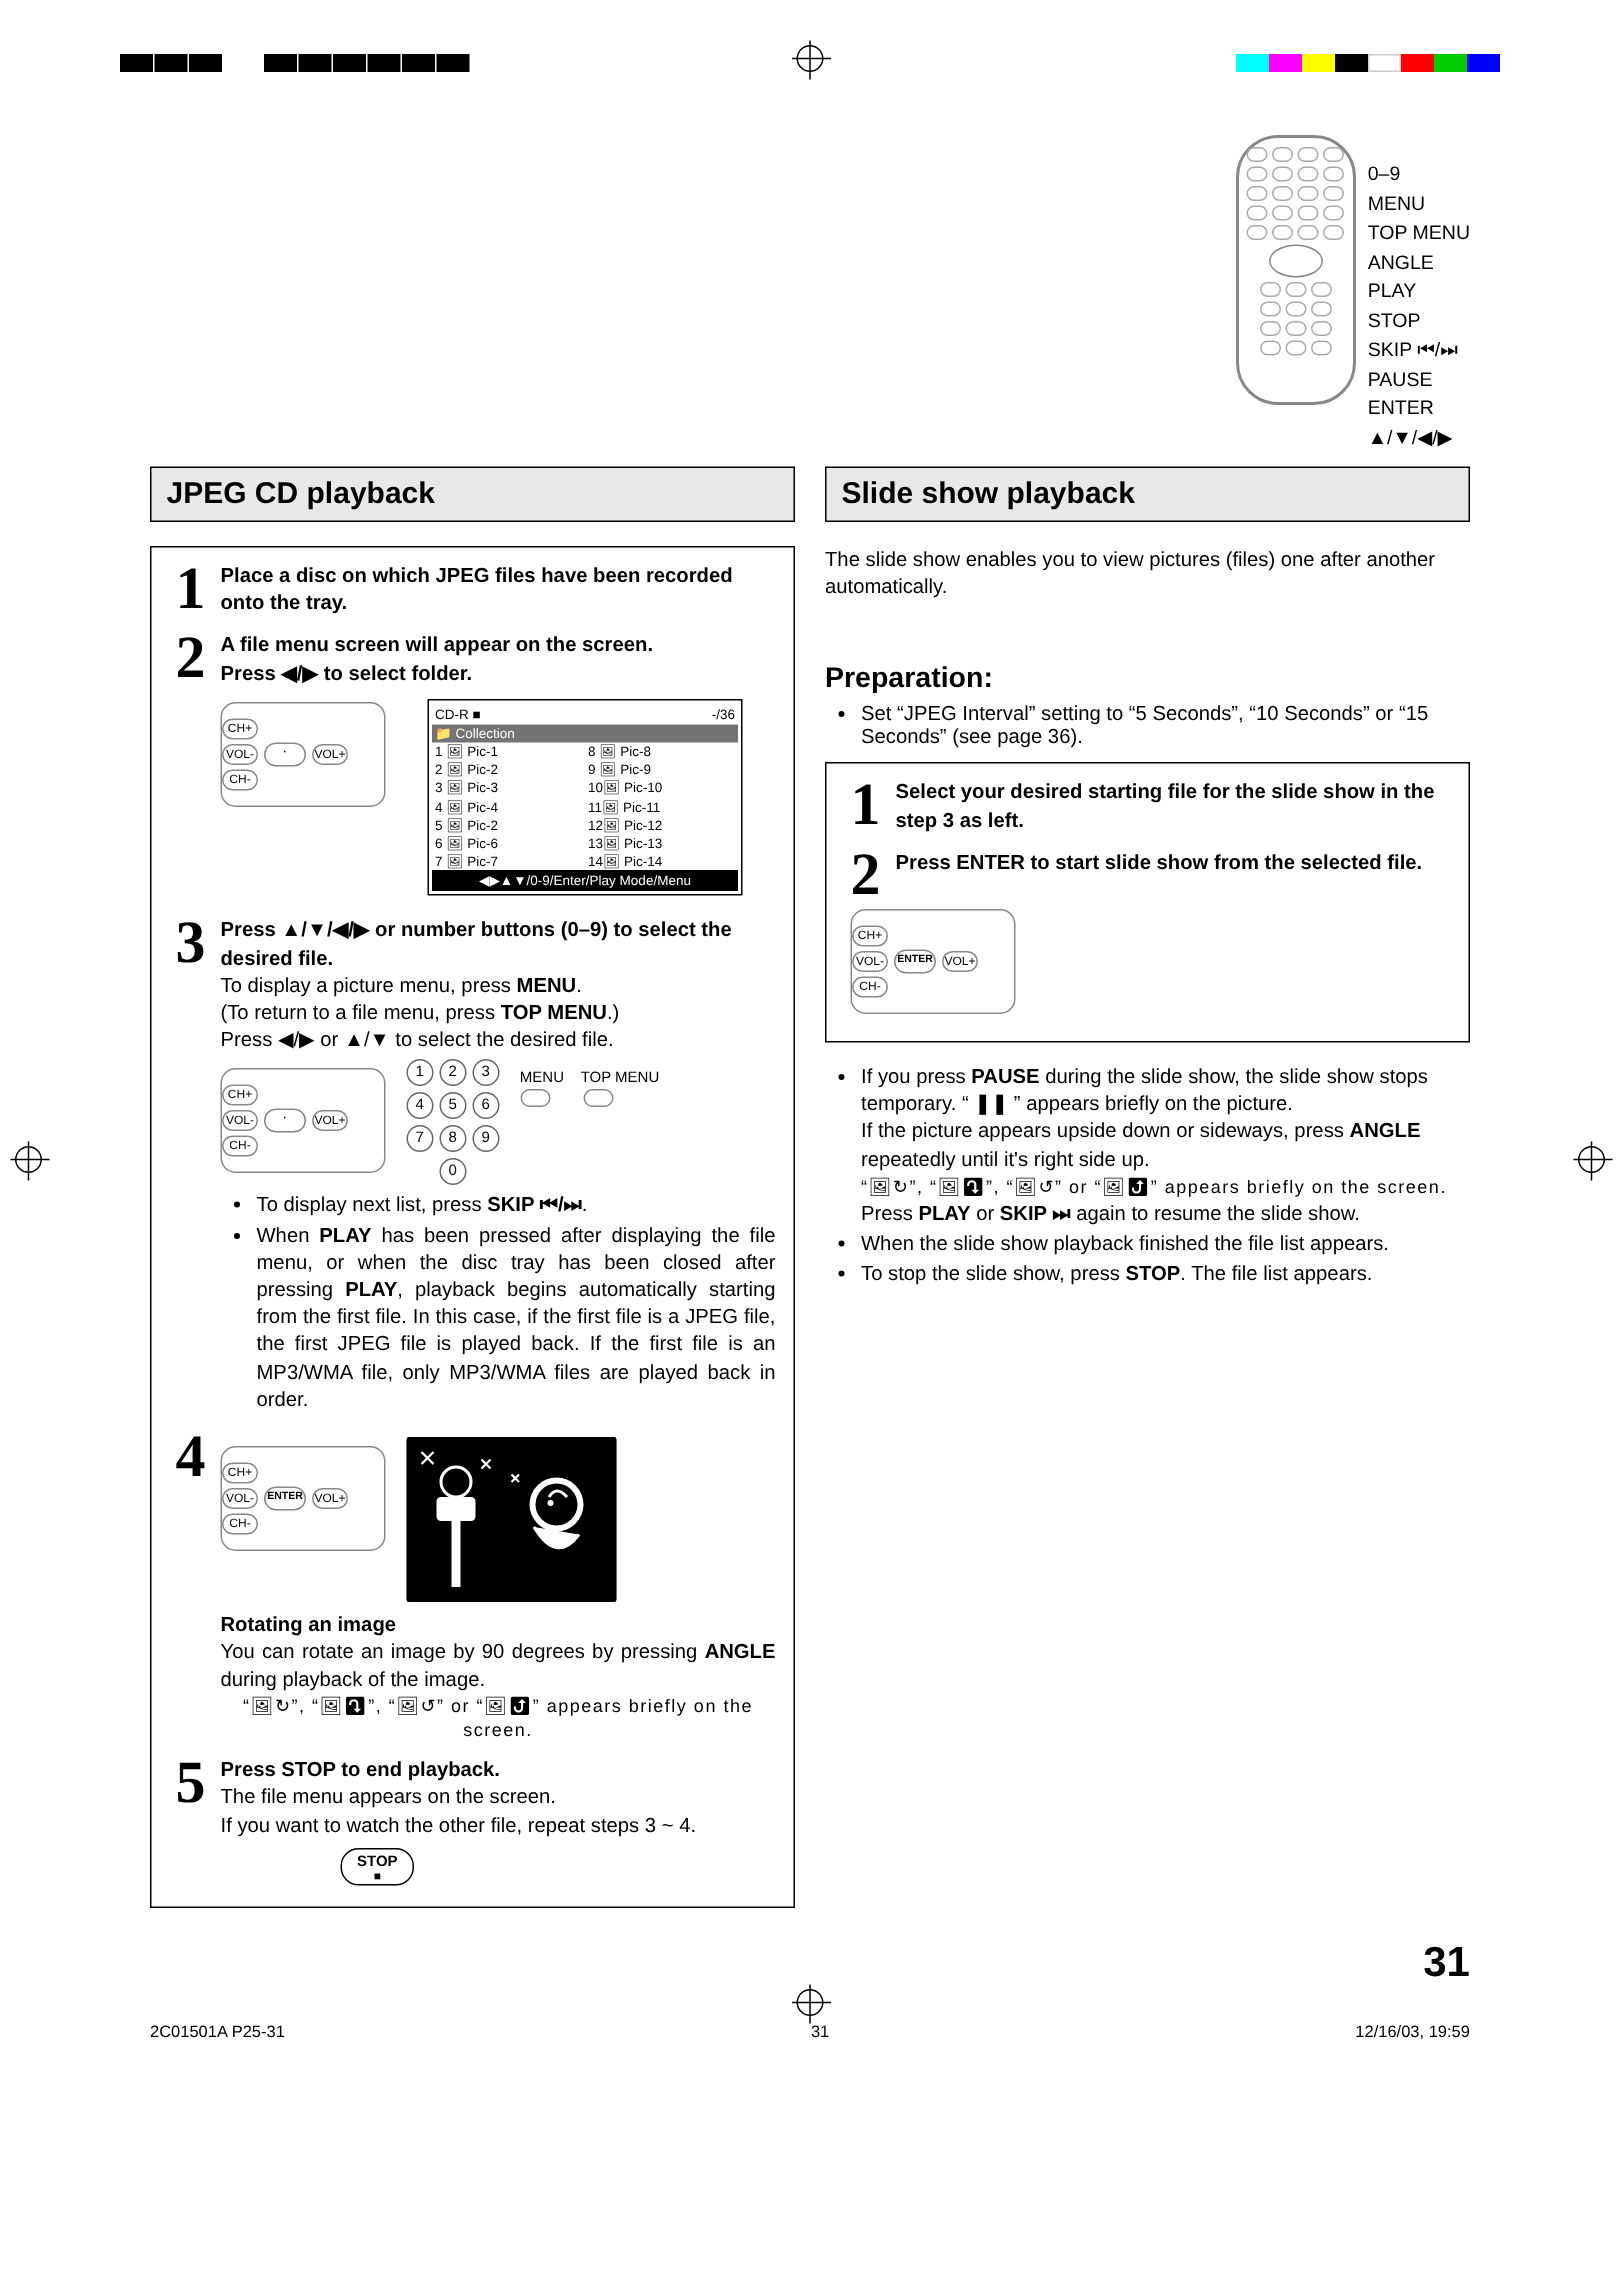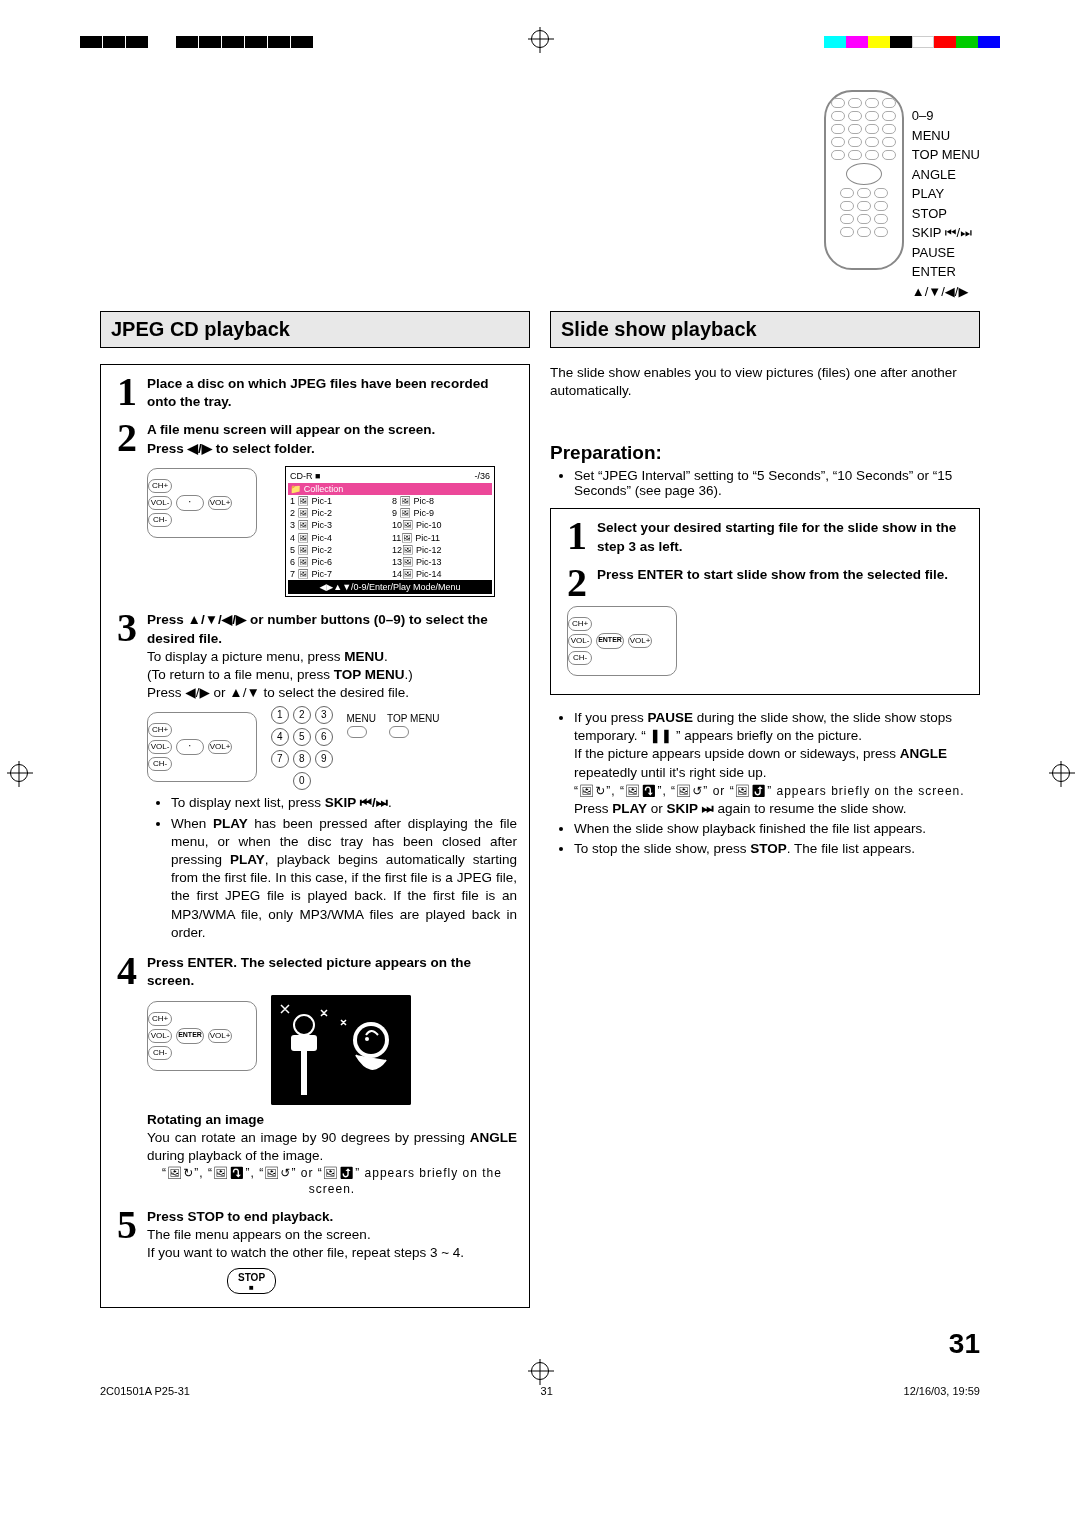--- a/index.html
+++ b/index.html
@@ -37,21 +37,21 @@
   .remote-labels { font-size:13px; line-height:1.5; padding-top:16px;}
   .dpad { width:110px; height:70px; border:1px solid #888; border-radius:10px; display:flex; flex-direction:column; align-items:flex-start; justify-content:center; gap:2px; margin:6px 0;}
   .dpad .row { display:flex; gap:4px; align-items:center;}
   .dkey { width:24px; height:14px; border:1px solid #888; border-radius:8px; font-size:8px; text-align:center; line-height:12px;}
   .dkey.center { width:28px; height:16px; font-size:7px; font-weight:bold;}
   .file-menu { border:1px solid #000; background:#fff; padding:2px; font-size:9px; width:210px; margin:4px 0 4px 20px; font-family: Arial, sans-serif;}
   .fm-head { background:#fff; padding:1px 2px; display:flex; justify-content:space-between;}
   .fm-row { display:flex; }
   .fm-col { flex:1; }
   .fm-item { padding:0 2px; white-space:nowrap;}
-  .fm-item.sel { background:#ec4899; color:#fff;}
+  .fm-item.sel { background:#737373; color:#fff;}
   .fm-foot { background:#000; color:#fff; padding:1px 2px; text-align:center; }
   .num-grid { display:inline-grid; grid-template-columns: repeat(3, 18px); gap:4px; vertical-align:top; margin:0 10px; font-size:10px;}
   .num-grid span { border:1px solid #666; border-radius:50%; width:18px; height:18px; line-height:16px; text-align:center;}
   .menu-labels { display:inline-block; font-size:10px; vertical-align:top; margin-top:6px;}
   .pic-illust { width:140px; height:110px; background:#000; color:#fff; display:inline-flex; align-items:center; justify-content:center; font-size:11px; vertical-align:top; margin-left:10px; border-radius:2px; overflow:hidden;}
   .stop-btn { display:inline-block; border:1px solid #000; border-radius:12px; padding:2px 10px; font-size:10px; font-weight:bold; position:relative; margin-left:80px;}
   .stop-btn::after { content:"■"; display:block; text-align:center; font-size:8px; line-height:6px;}
   .angle-icons { font-size:12px; letter-spacing:1px;text-align:center; }
   .page-num { text-align:right; font-size:28px; font-weight:bold; padding:6px 100px 2px 0;}
   .footer { display:flex; justify-content:space-between; padding:2px 100px 10px; font-size:11px;}
@@ -255,21 +255,20 @@
           <ul class="bullets">
             <li><span>To display next list, press </span><span class="bold">SKIP ⏮/⏭</span><span>.</span></li>
             <li style="text-align:justify"><span>When </span><span class="bold">PLAY</span><span> has been pressed after displaying the file menu, or when the disc tray has been closed after pressing </span><span class="bold">PLAY</span><span>, playback begins automatically starting from the first file. In this case, if the first file is a JPEG file, the first JPEG file is played back. If the first file is an MP3/WMA file, only MP3/WMA files are played back in order.</span></li>
           </ul>
         </div>
       </div>
 
       <div class="step">
         <div class="step-num">4</div>
         <div class="step-body">
-          <div class="bold">Press ENTER. The selected picture appears on the screen.</div>
           <div style="margin-top:4px;">
             <div class="dpad" style="display:inline-flex">
               <div class="dkey">CH+</div>
               <div class="row">
                   <div class="dkey">VOL-</div>
                   <div class="dkey center">ENTER</div>
                   <div class="dkey">VOL+</div>
                 </div>
               <div class="dkey">CH-</div>
             </div>

